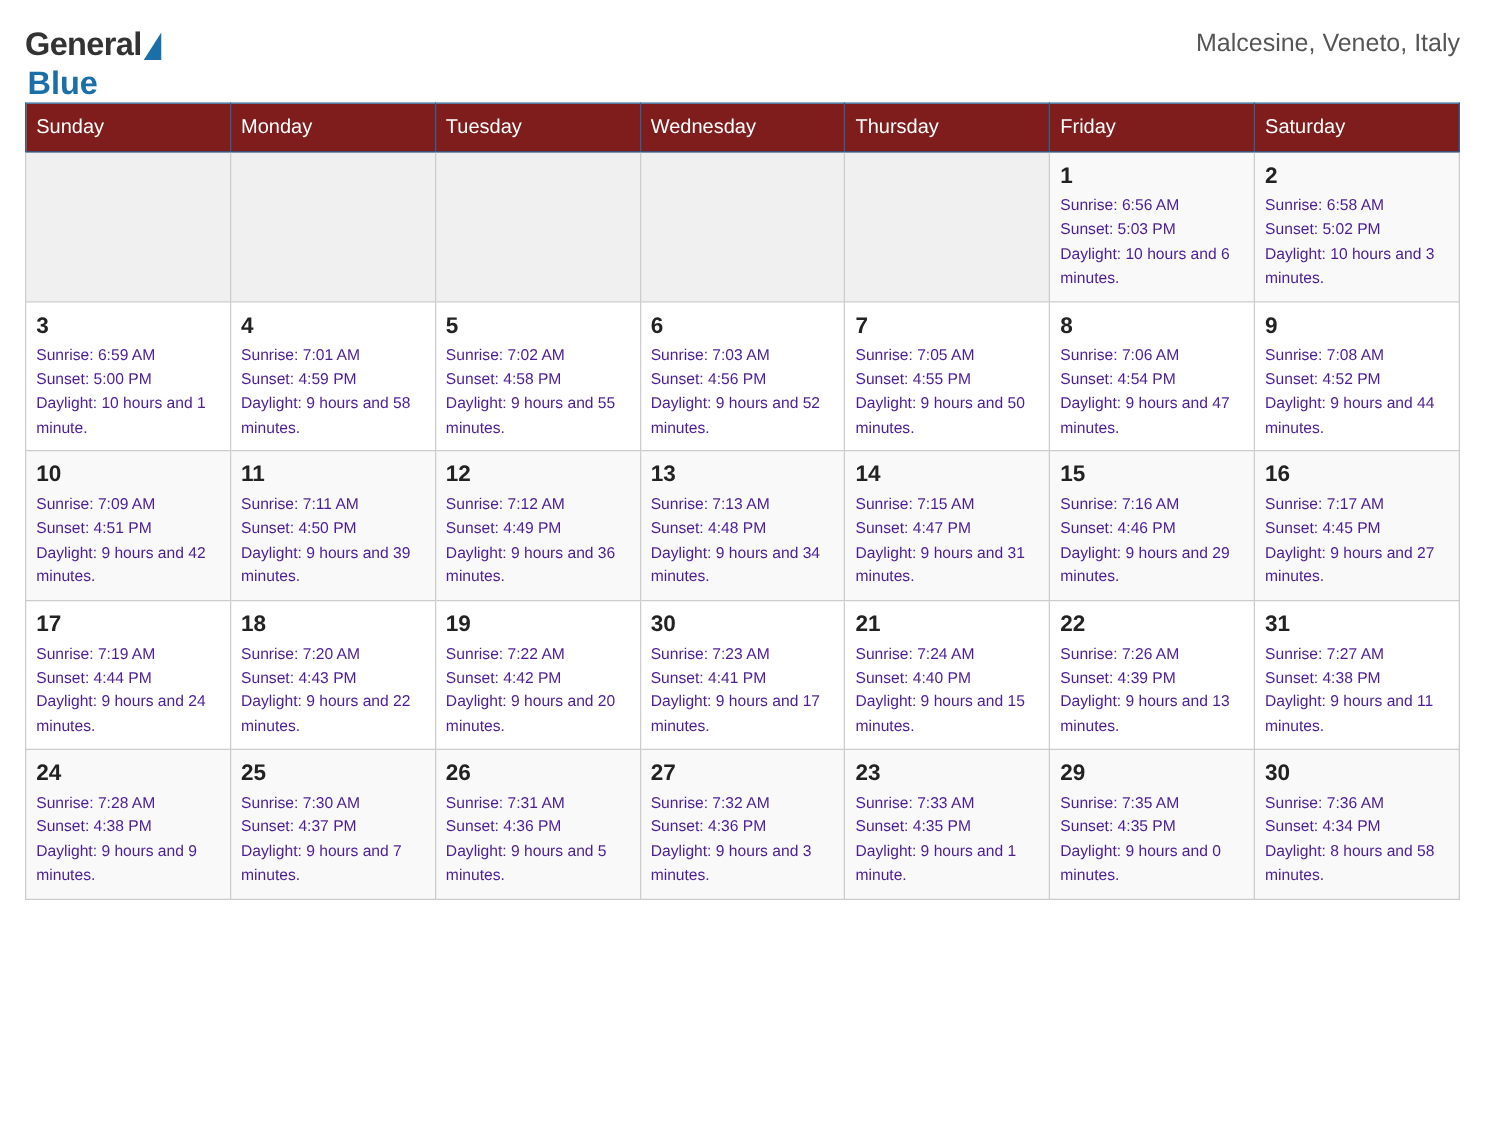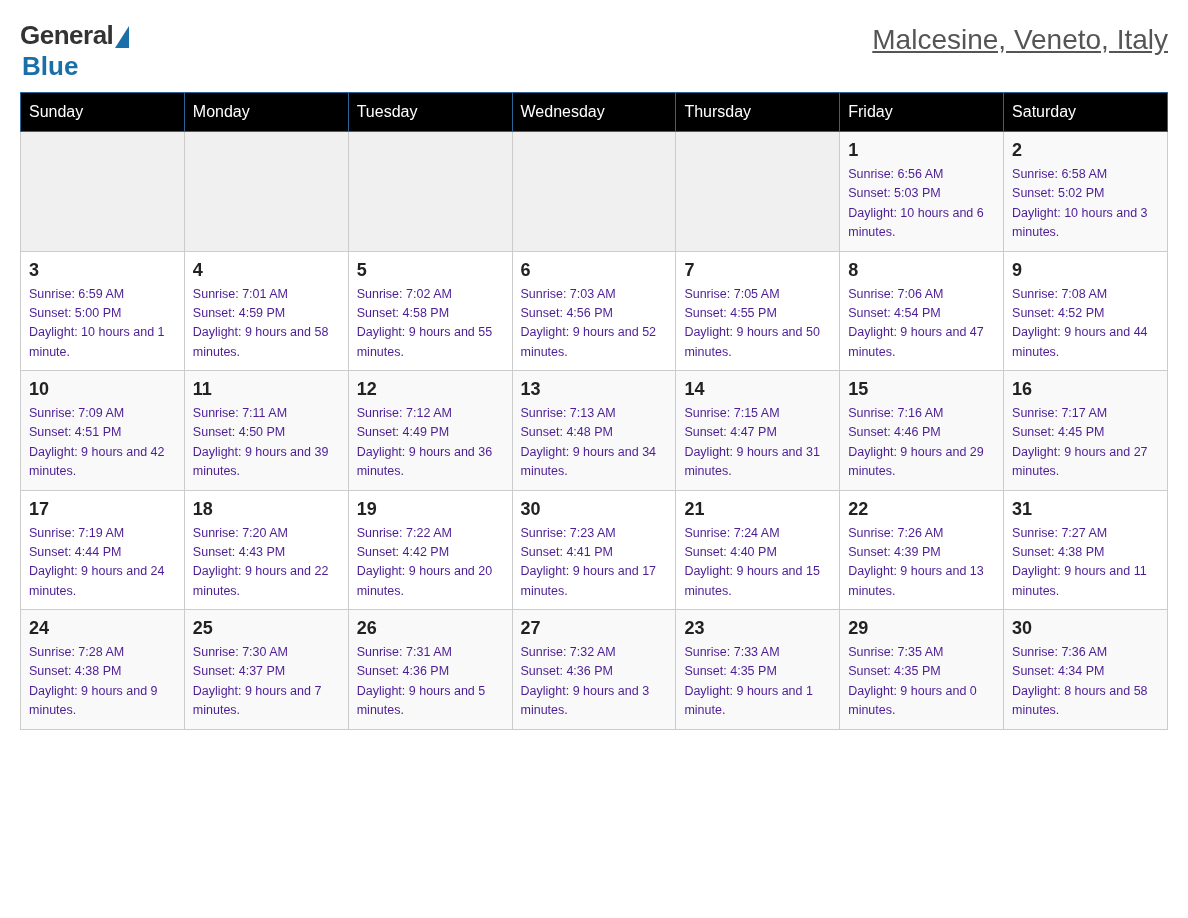--- a/index.html
+++ b/index.html
@@ -7,21 +7,20 @@
       font-family: Arial, sans-serif;
       background: #fff;
       padding: 20px;
       width: 1188px;
       min-height: 918px;
     }
     .header {
       display: flex;
       justify-content: space-between;
       align-items: flex-start;
-      margin-bottom: 10px;
       gap: 12px;
     }
     .logo {
       display: flex;
       flex-direction: column;
       align-items: flex-start;
     }
     .logo-top {
       display: flex;
       align-items: center;
@@ -48,32 +47,31 @@
     }
     .title-section {
       text-align: right;
     }
     .month-year {
       font-size: 48px;
       font-weight: normal;
       color: #222;
     }
     .location {
-      font-size: 28px;
+      font-size: 20px;
       color: #555;
       margin-top: 4px;
-      text-decoration: underline;
     }
     table {
       width: 100%;
       border-collapse: collapse;
       table-layout: fixed;
     }
     thead tr {
-      background-color: #000000;
+      background-color: #7f1d1d;
     }
     thead th {
       color: #fff;
       padding: 10px 8px;
       font-size: 16px;
       font-weight: normal;
       text-align: left;
       border: 1px solid #2a6496;
     }
     tbody tr {

